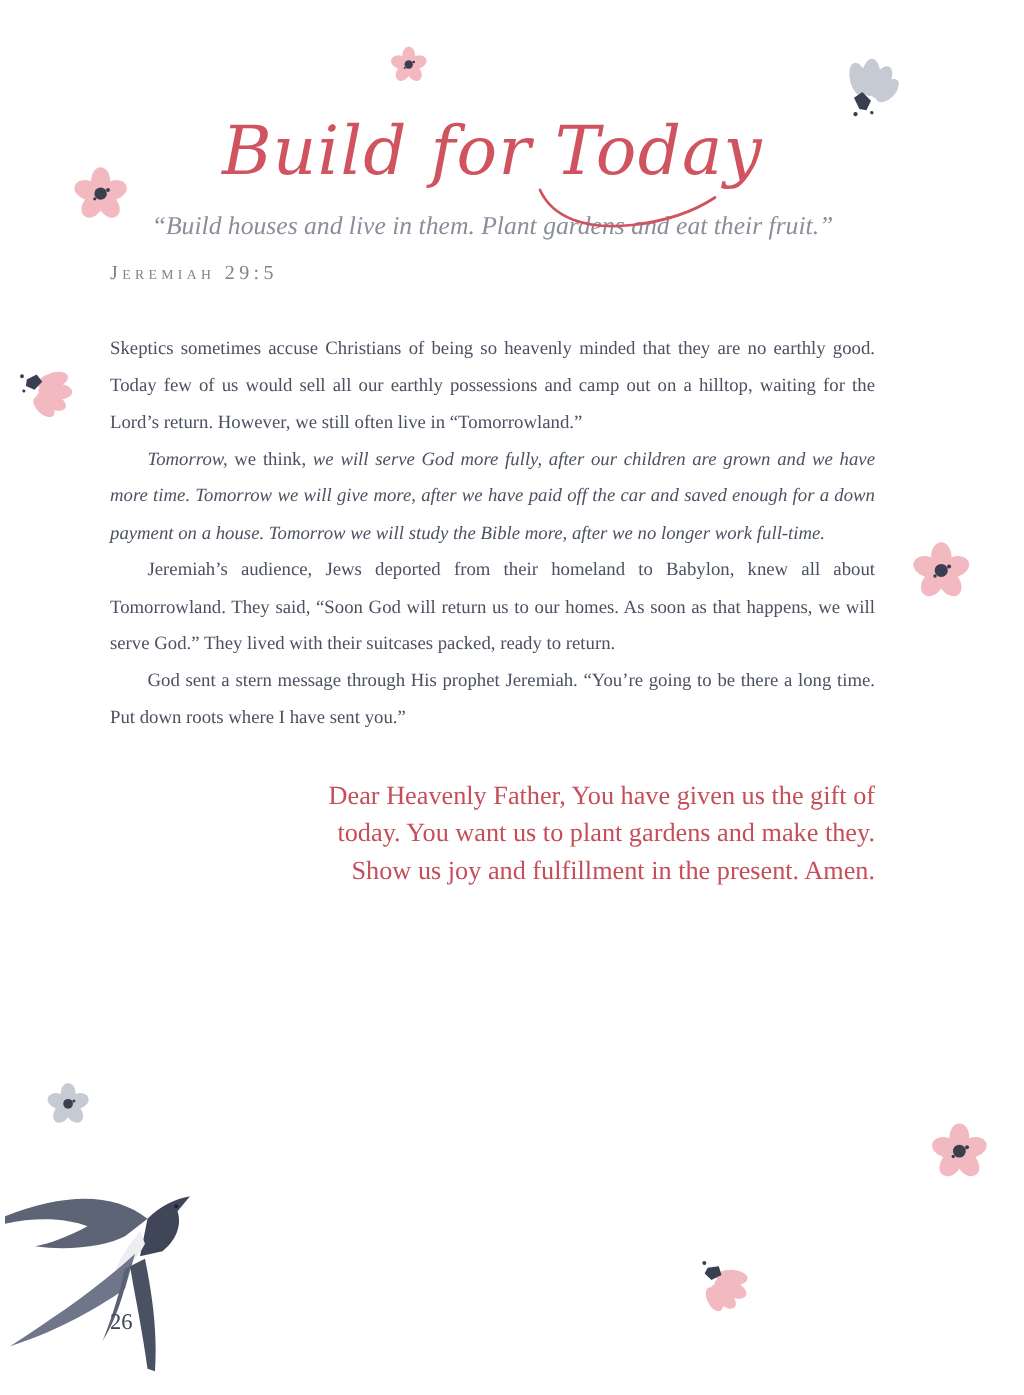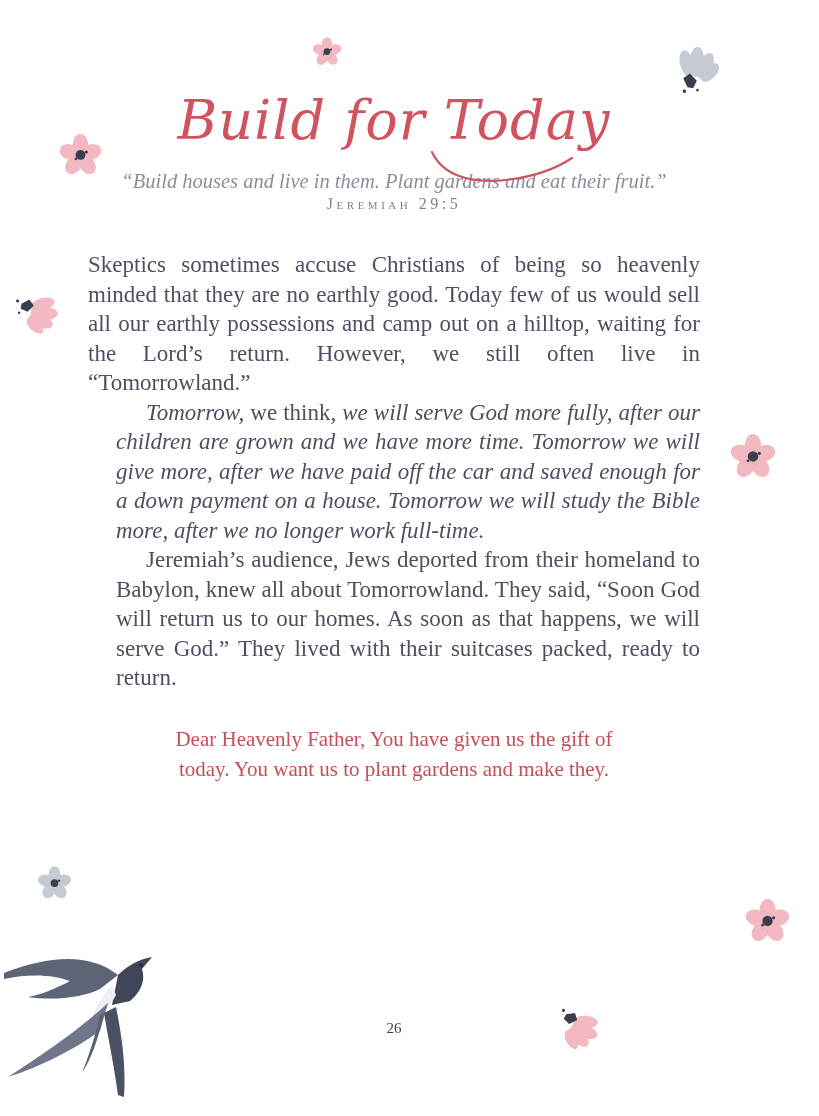--- a/index.html
+++ b/index.html
@@ -53,50 +53,50 @@
   }
   .verse {
     margin-top: 12px;
     text-align: center;
     font-style: italic;
     font-size: 20.5px;
     line-height: 26px;
     color: var(--verse-gray);
   }
   .reference {
-    margin-top: 1px;
-    text-align: center;
+    margin-top: 16px;
+    text-align: left;
     font-variant: small-caps;
     letter-spacing: 3.5px;
     font-size: 16px;
     color: var(--reference-gray);
   }
   .body-text {
     margin-top: 37px;
-    font-size: 23px;
+    font-size: 15px;
     line-height: 29.5px;
     color: var(--body-color);
     text-align: justify;
   }
-  .body-text p.indent { text-indent: 30px; margin-left: 28px; }
+  .body-text p.indent { text-indent: 30px; }
   .body-text em { font-style: italic; }
   .prayer {
     margin-top: 31px;
-    text-align: center;
+    text-align: right;
     font-size: 21px;
     line-height: 30px;
     color: var(--prayer-red);
   }
   .page-number {
     position: absolute;
     left: 88px;
     width: 612px;
-    top: 1020px;
-    text-align: center;
-    font-size: 15px;
+    top: 1047px;
+    text-align: left;
+    font-size: 18px;
     color: var(--page-number-color);
   }
   .decor { position: absolute; pointer-events: none; }
   .flower-full .petal { fill: var(--flower-pink); }
   .flower-full.gray .petal { fill: var(--flower-gray); }
   .flower-side .petal { fill: var(--flower-pink); }
   .flower-side.gray .petal { fill: var(--flower-gray); }
   .flower-center-blob { fill: var(--flower-center); }
   .bird-illustration { position: absolute; left: 0; top: 945px; width: 170px; height: 170px; }
 </style>
@@ -219,25 +219,27 @@
     <h1 class="title">Build for Today</h1>
 
     <div class="verse">“Build houses and live in them. Plant gardens and eat their fruit.”</div>
 
     <div class="reference">Jeremiah 29:5</div>
 
     <div class="body-text">
         <p class=""><span>Skeptics sometimes accuse Christians of being so heavenly minded that they are no earthly good. Today few of us would sell all our earthly possessions and camp out on a hilltop, waiting for the Lord’s return. However, we still often live in “Tomorrowland.”</span></p>
         <p class="indent"><em>Tomorrow,</em><span> we think, </span><em>we will serve God more fully, after our children are grown and we have more time. Tomorrow we will give more, after we have paid off the car and saved enough for a down payment on a house. Tomorrow we will study the Bible more, after we no longer work full-time.</em></p>
         <p class="indent"><span>Jeremiah’s audience, Jews deported from their homeland to Babylon, knew all about Tomorrowland. They said, “Soon God will return us to our homes. As soon as that happens, we will serve God.” They lived with their suitcases packed, ready to return.</span></p>
+        <p class="indent"><span>God sent a stern message through His prophet Jeremiah. “You’re going to be there a long time. Put down roots where I have sent you.”</span></p>
       </div>
 
     <div class="prayer">
       <div>Dear Heavenly Father, You have given us the gift of</div>
       <div>today. You want us to plant gardens and make they.</div>
+      <div>Show us joy and fulfillment in the present. Amen.</div>
     </div>
 
   </div>
 
   <svg class="title-flourish" viewBox="0 0 150 42">
     <path d="M4,4 C14,26 40,36 78,32 C104,29 126,22 144,10" fill="none" stroke="var(--title-red)" stroke-width="2.2" stroke-linecap="round"></path>
   </svg>
 
   <div class="page-number">26</div>
 

